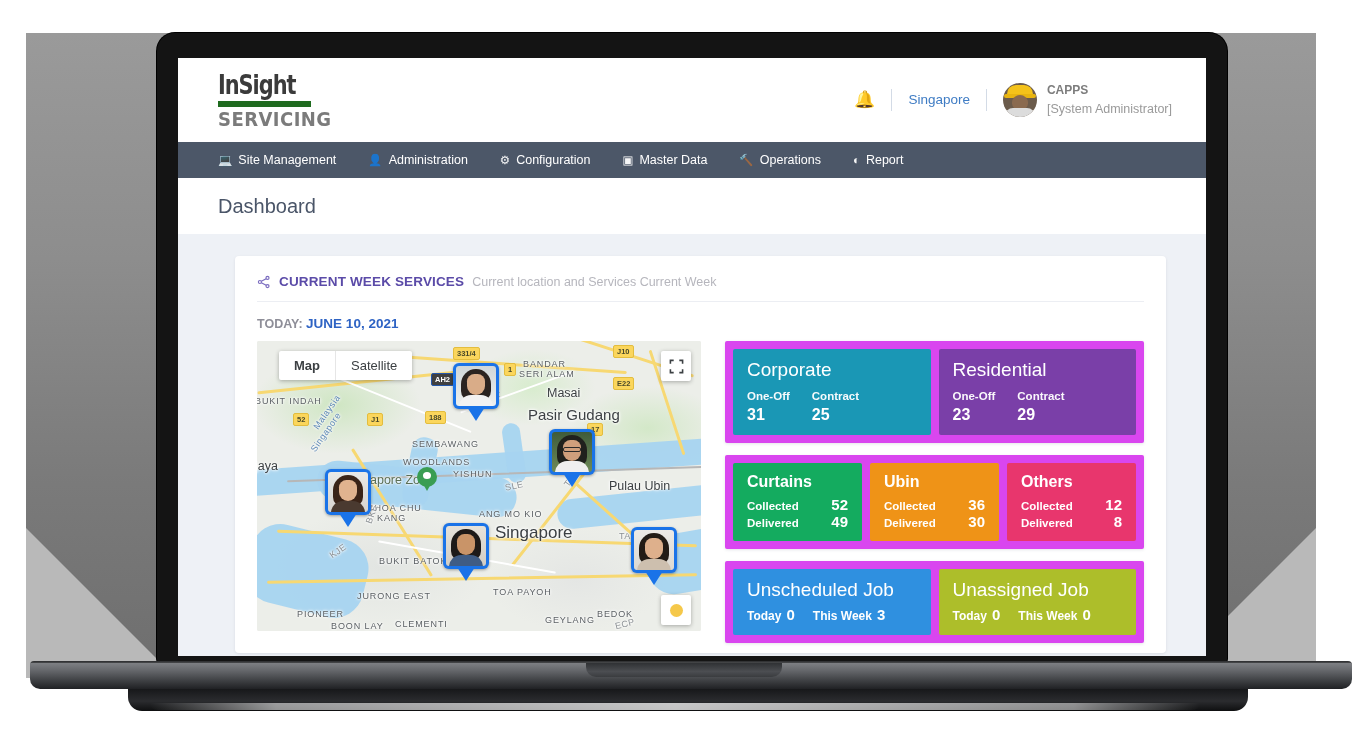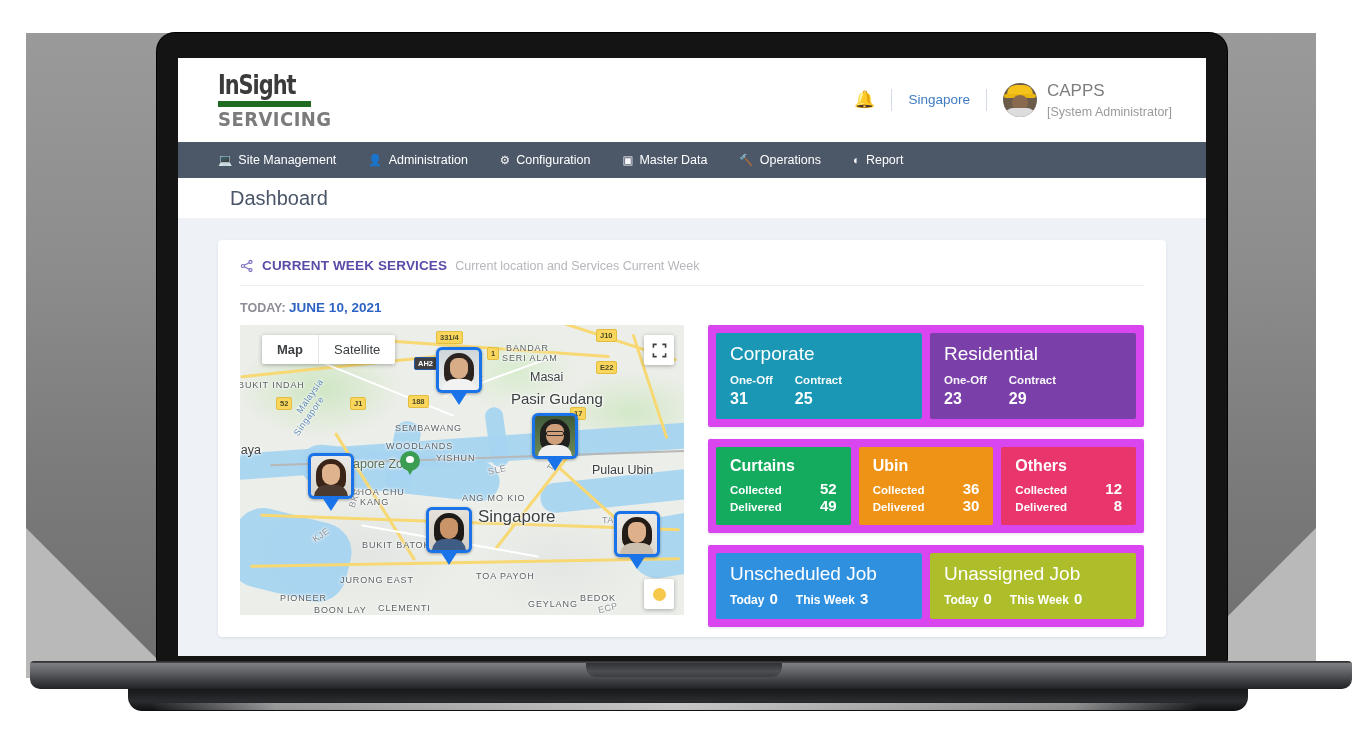--- a/index.html
+++ b/index.html
@@ -109,42 +109,42 @@
     background:#6b5b4b; position:relative; overflow:hidden; flex:none;
   }
   .avatar .hat { position:absolute; left:4px; top:2px; width:26px; height:11px;
     background:#f4c21a; border-radius:13px 13px 3px 3px; }
   .avatar .brim { position:absolute; left:1px; top:11px; width:32px; height:4px;
     background:#e8b410; border-radius:3px; }
   .avatar .face { position:absolute; left:9px; top:12px; width:16px; height:15px;
     background:#8a6a4f; border-radius:50% 50% 45% 45%; }
   .avatar .shirt { position:absolute; left:2px; top:25px; width:30px; height:12px;
     background:#dcdcdc; border-radius:8px 8px 0 0; }
-  .user-name { font-size:17px; color:#7d7d7d; line-height:1.45; }
+  .user-name { font-size:12px; color:#7d7d7d; line-height:1.45;font-weight:bold; }
   .user-role { font-size:12.5px; color:#9a9a9a; line-height:1.45; }
 
   
   .navbar {
     height:36px; background:#4c5768;
     display:flex; align-items:center; padding-left:40px; gap:0;
   }
   .nav-item {
     display:flex; align-items:center; gap:6px;
     color:#ffffff; font-size:12.5px;
     padding:0 16px; height:36px; line-height:36px; cursor:pointer; white-space:nowrap;
   }
   .nav-item:first-child { padding-left:0; }
   .nav-ico { font-size:11.5px; opacity:.95; }
 
   
-  .page-title-bar { height:40px; background:#fff; display:flex; align-items:center; padding-left:52px; }
+  .page-title-bar { height:56px; background:#fff; display:flex; align-items:center; padding-left:40px; }
   .page-title { font-size:20px; color:#4a5568; font-weight:400; }
 
   
-  .content { padding: 22px 40px 0 40px; }
+  .content { padding: 22px 40px 0 40px; margin-left: 17px; }
   .card {
     background:#fff; border-radius:4px;
     box-shadow: 0 1px 3px rgba(40,50,70,.10);
     padding: 18px 22px 10px 22px;
   }
   .card-head { display:flex; align-items:center; gap:8px; padding-bottom:12px; }
   .share-ico { width:14px; height:14px; flex:none; }
   .card-title { font-size:13.5px; font-weight:bold; color:#5b4ba8; letter-spacing:.15px; }
   .card-sub { font-size:12.5px; color:#b6b6bd; }
   .card-rule { height:1px; background:#eceef3; margin:0 0 14px 0; }

